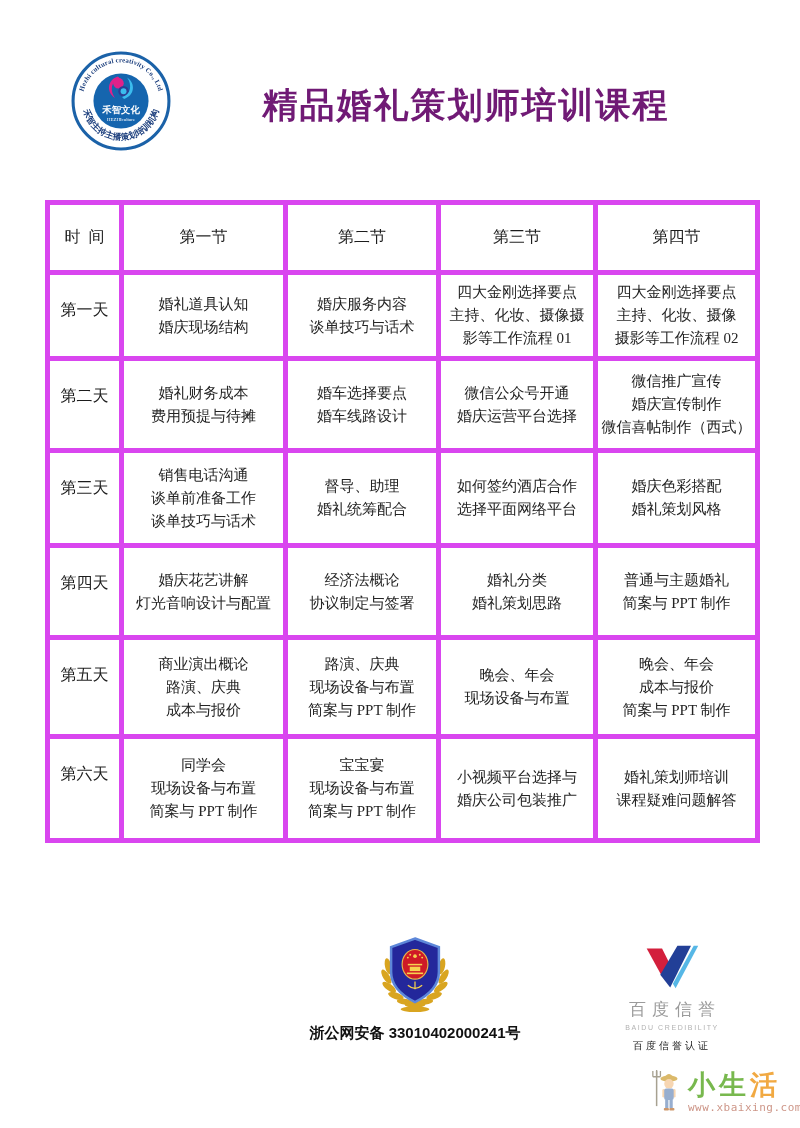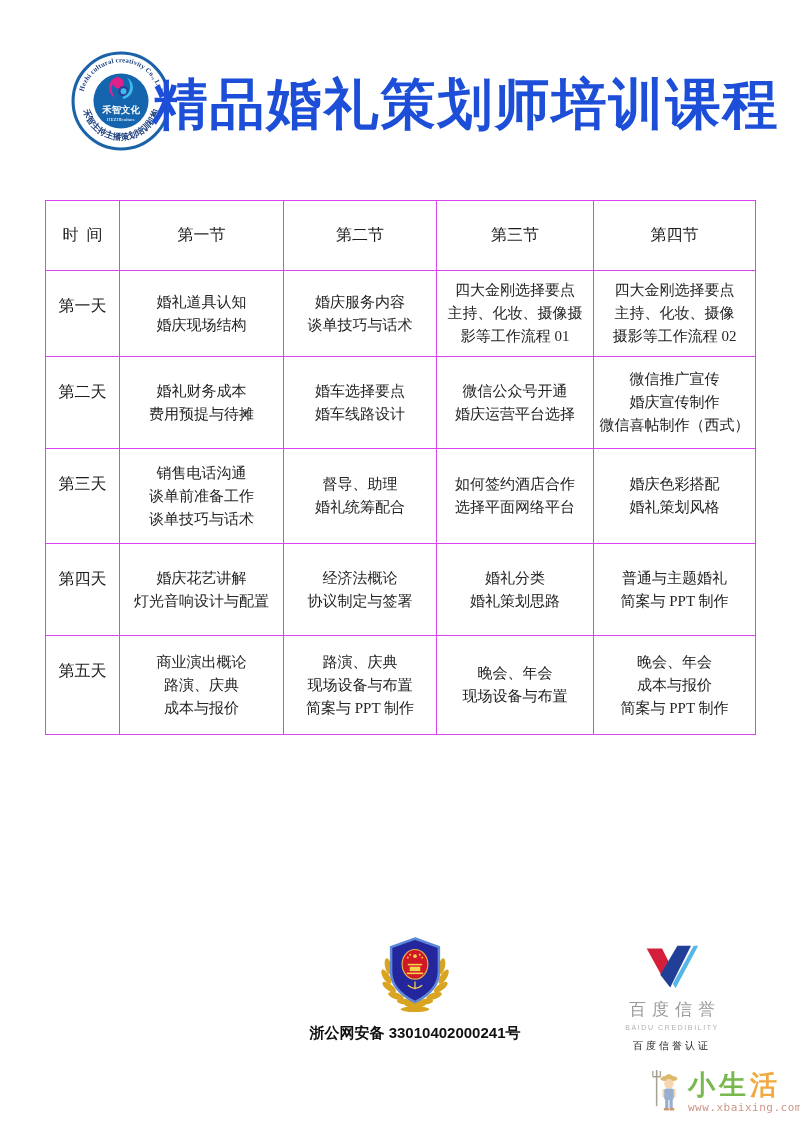--- a/index.html
+++ b/index.html
@@ -8,27 +8,27 @@
     position:relative; width:800px; height:1128px; background:#fff;
     font-family:"Liberation Serif","DejaVu Serif",serif; color:#222;
     overflow:hidden; margin:0 auto;
   }
 
   
   .header-logo { position:absolute; left:70px; top:50px; width:102px; height:102px; }
   .page-title {
     position:absolute; left:178px; top:68px; width:576px; height:74px;
     display:flex; align-items:center; justify-content:center;
-    font-size:55px; font-weight:bold; letter-spacing:2px; color:#1d4ed8; white-space:nowrap;
+    font-size:35px; font-weight:bold; letter-spacing:2px; color:#701a75; white-space:nowrap;
   }
 
   
   .schedule { position:absolute; left:45px; top:200px; }
   table { border-collapse:collapse; table-layout:fixed; width:710px; }
-  th, td { border:1px solid #d946ef; padding:2px; }
+  th, td { border:5px solid #d946ef; padding:2px; }
   thead tr { height:70px; }
   th { font-size:16px; font-weight:normal; text-align:center; color:#1d1d1d; white-space:pre; }
   .day-cell { vertical-align:top; padding-top:25px; font-size:16px; text-align:center; color:#1d1d1d; }
   .content-cell { vertical-align:middle; text-align:center; font-size:15px; color:#242424; }
   .cell-line { line-height:23px; white-space:nowrap; }
   .row-0 { height:86px; } .row-1 { height:92px; } .row-2 { height:95px; }
   .row-3 { height:92px; } .row-4 { height:99px; } .row-5 { height:104px; }
 
   
   .footer-left  { position:absolute; left:58px;  top:930px; width:220px; text-align:center; }
@@ -242,20 +242,41 @@
             <td class="content-cell">
               <div class="cell-line">晚会、年会</div>
               <div class="cell-line">现场设备与布置</div>
             </td>
             <td class="content-cell">
               <div class="cell-line">晚会、年会</div>
               <div class="cell-line">成本与报价</div>
               <div class="cell-line">简案与 PPT 制作</div>
             </td>
           </tr>
+          <tr class="row-5">
+            <td class="day-cell">第六天</td>
+            <td class="content-cell">
+              <div class="cell-line">同学会</div>
+              <div class="cell-line">现场设备与布置</div>
+              <div class="cell-line">简案与 PPT 制作</div>
+            </td>
+            <td class="content-cell">
+              <div class="cell-line">宝宝宴</div>
+              <div class="cell-line">现场设备与布置</div>
+              <div class="cell-line">简案与 PPT 制作</div>
+            </td>
+            <td class="content-cell">
+              <div class="cell-line">小视频平台选择与</div>
+              <div class="cell-line">婚庆公司包装推广</div>
+            </td>
+            <td class="content-cell">
+              <div class="cell-line">婚礼策划师培训</div>
+              <div class="cell-line">课程疑难问题解答</div>
+            </td>
+          </tr>
         </tbody>
     </table>
   </div>
 
 
   <div class="footer-center">
     <svg width="86" height="86" viewBox="0 0 90 90">
       <use href="#police-badge"></use>
     </svg>
     <div class="police-text">浙公网安备 33010402000241号</div>

